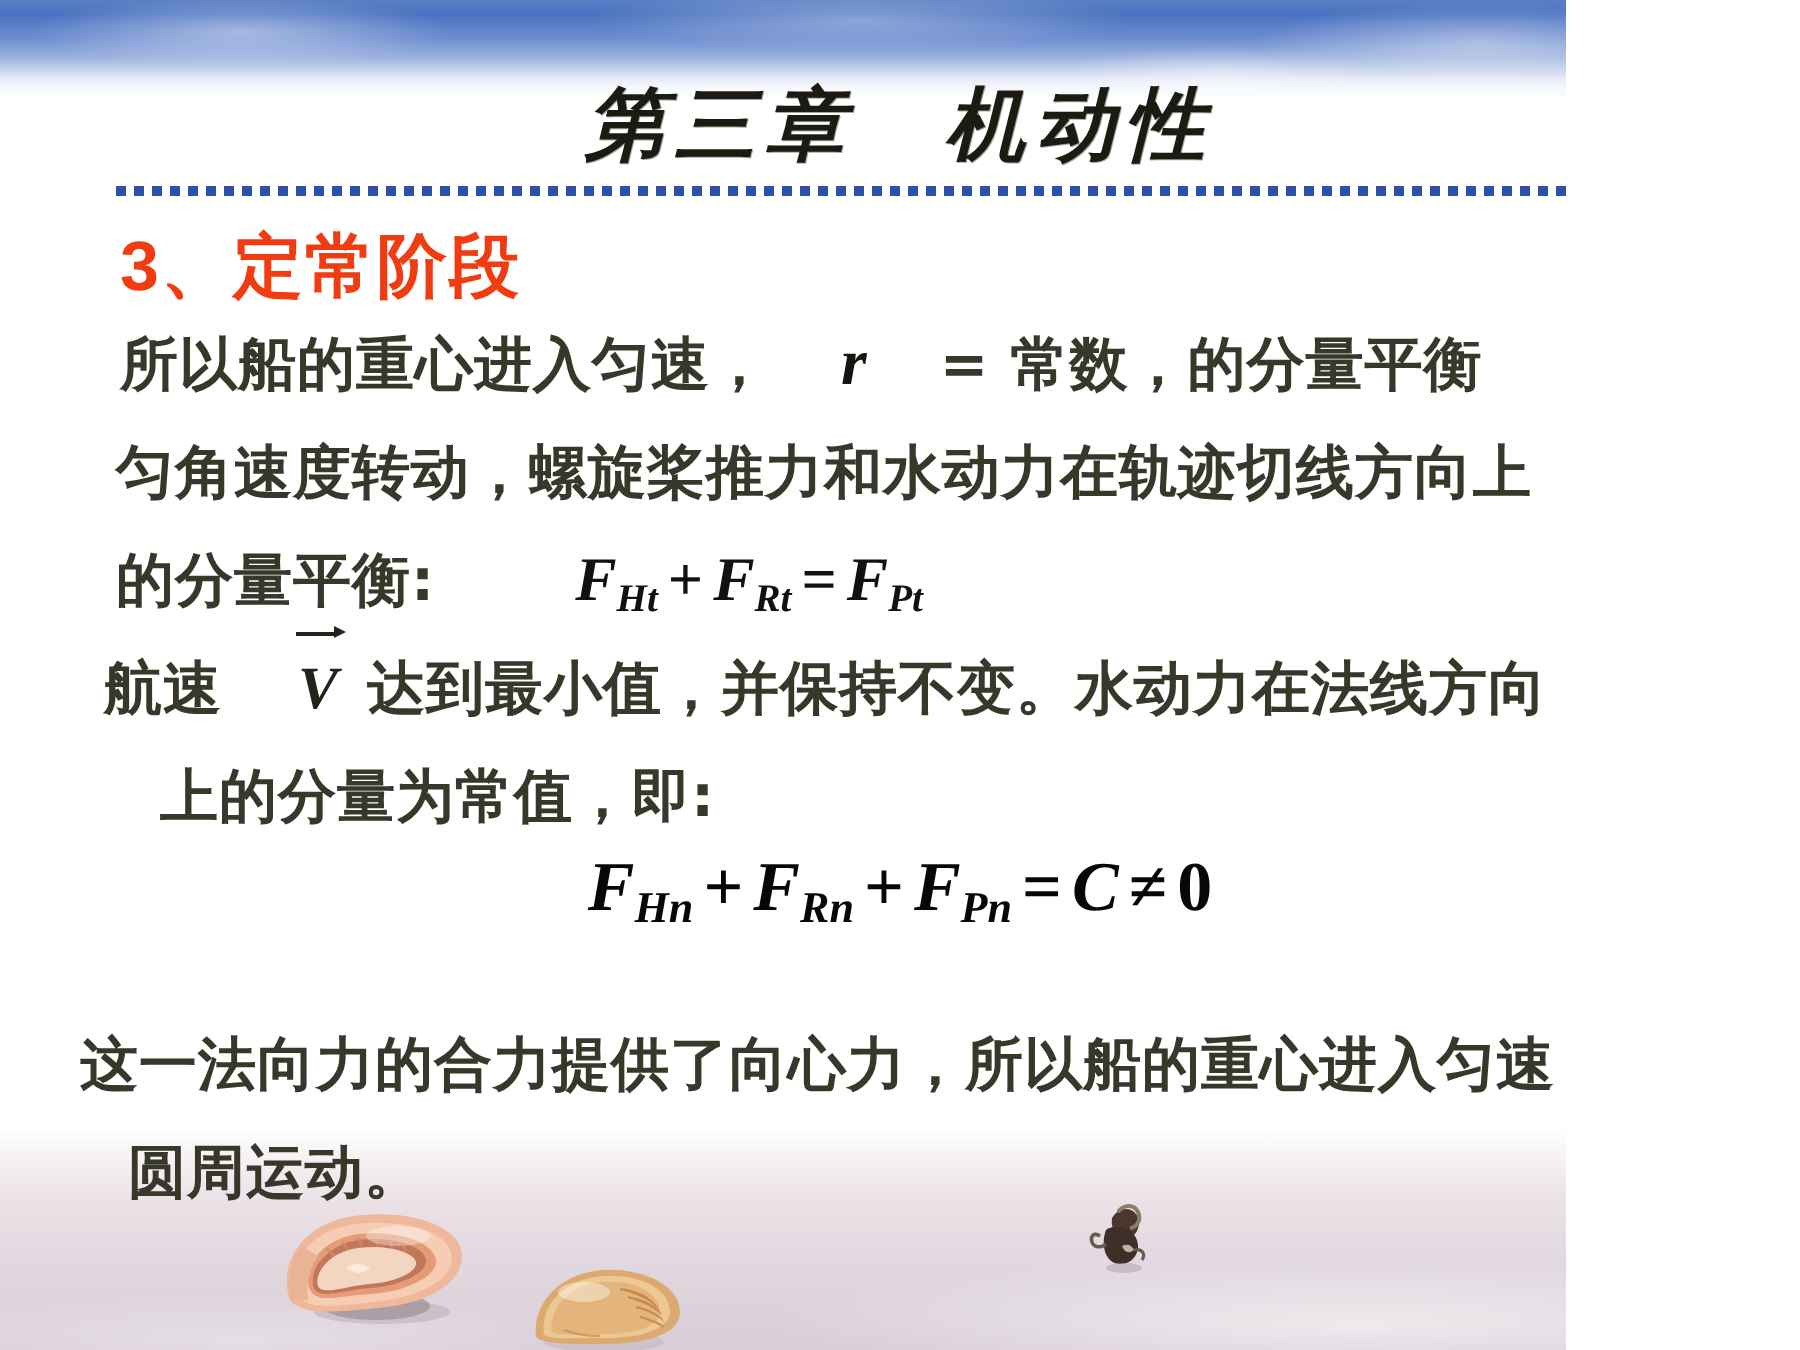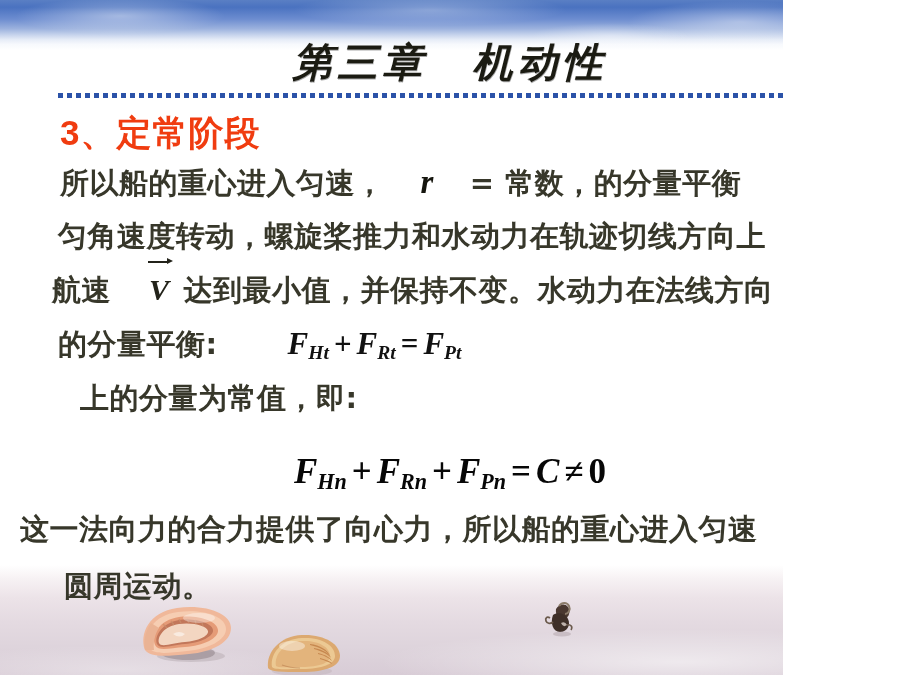--- a/index.html
+++ b/index.html
@@ -248,21 +248,21 @@
     border-top: 3.5px solid transparent;
     border-bottom: 3.5px solid transparent;
   }
 
   .eq-inline {
     font-size: 31px;
   }
   .eq-center {
     position: absolute;
     left: 0;
-    top: 452px;
+    top: 424px;
     width: 900px;
     text-align: center;
     z-index: 5;
     font-size: 35px;
     white-space: pre;
   }
   .eq-center .math {
     color: #070707;
   }
 </style>
@@ -318,28 +318,28 @@
   <div class="divider"></div>
 
   <div class="subtitle">3、定常阶段</div>
 
   <div class="body-block">
 
     <div class="line"><span class="ind"></span><span>所以船的重心进入匀速，</span><span class="gap"></span><span class="math-var-r">r</span><span class="gap"></span><span>=</span> <span>常数，的分量平衡</span></div>
 
     <div class="line pad-l2">匀角速度转动，螺旋桨推力和水动力在轨迹切线方向上</div>
 
+    <div class="line pad-l2"><span>的分量平衡:</span><span class="gap-lg"></span><span class="math eq-inline"><span>F</span><sub>Ht</sub><span class="op">+</span><span>F</span><sub>Rt</sub><span class="op">=</span><span>F</span><sub>Pt</sub></span></div>
+
     <div class="line pad-l3"><span class="ind-sm"></span><span>航速</span><span class="gap"></span><span class="vec"><span>V</span><span class="arrowhead"></span></span><span class="ind-sm"></span><span>达到最小值，并保持不变。水动力在法线方向</span></div>
 
-    <div class="line pad-l2"><span>的分量平衡:</span><span class="gap-lg"></span><span class="math eq-inline"><span>F</span><sub>Ht</sub><span class="op">+</span><span>F</span><sub>Rt</sub><span class="op">=</span><span>F</span><sub>Pt</sub></span></div>
-
     <div class="line pad-l">上的分量为常值，即:</div>
 
   </div>
 
   <div class="eq-center"><span class="math"><span>F</span><sub>Hn</sub><span class="op">+</span><span>F</span><sub>Rn</sub><span class="op">+</span><span>F</span><sub>Pn</sub><span class="op">=</span><span>C</span><span class="op">≠</span><span style="font-style:normal">0</span></span></div>
 
   <div class="body-block" style="top:505px;">
-    <div class="line" style="padding-left:20px;font-family:Liberation Mono, monospace;">这一法向力的合力提供了向心力，所以船的重心进入匀速</div>
+    <div class="line" style="padding-left:40px;">这一法向力的合力提供了向心力，所以船的重心进入匀速</div>
     <div class="line" style="padding-left:64px;">圆周运动。</div>
   </div>
 
 </div>
 
 </body></html>

